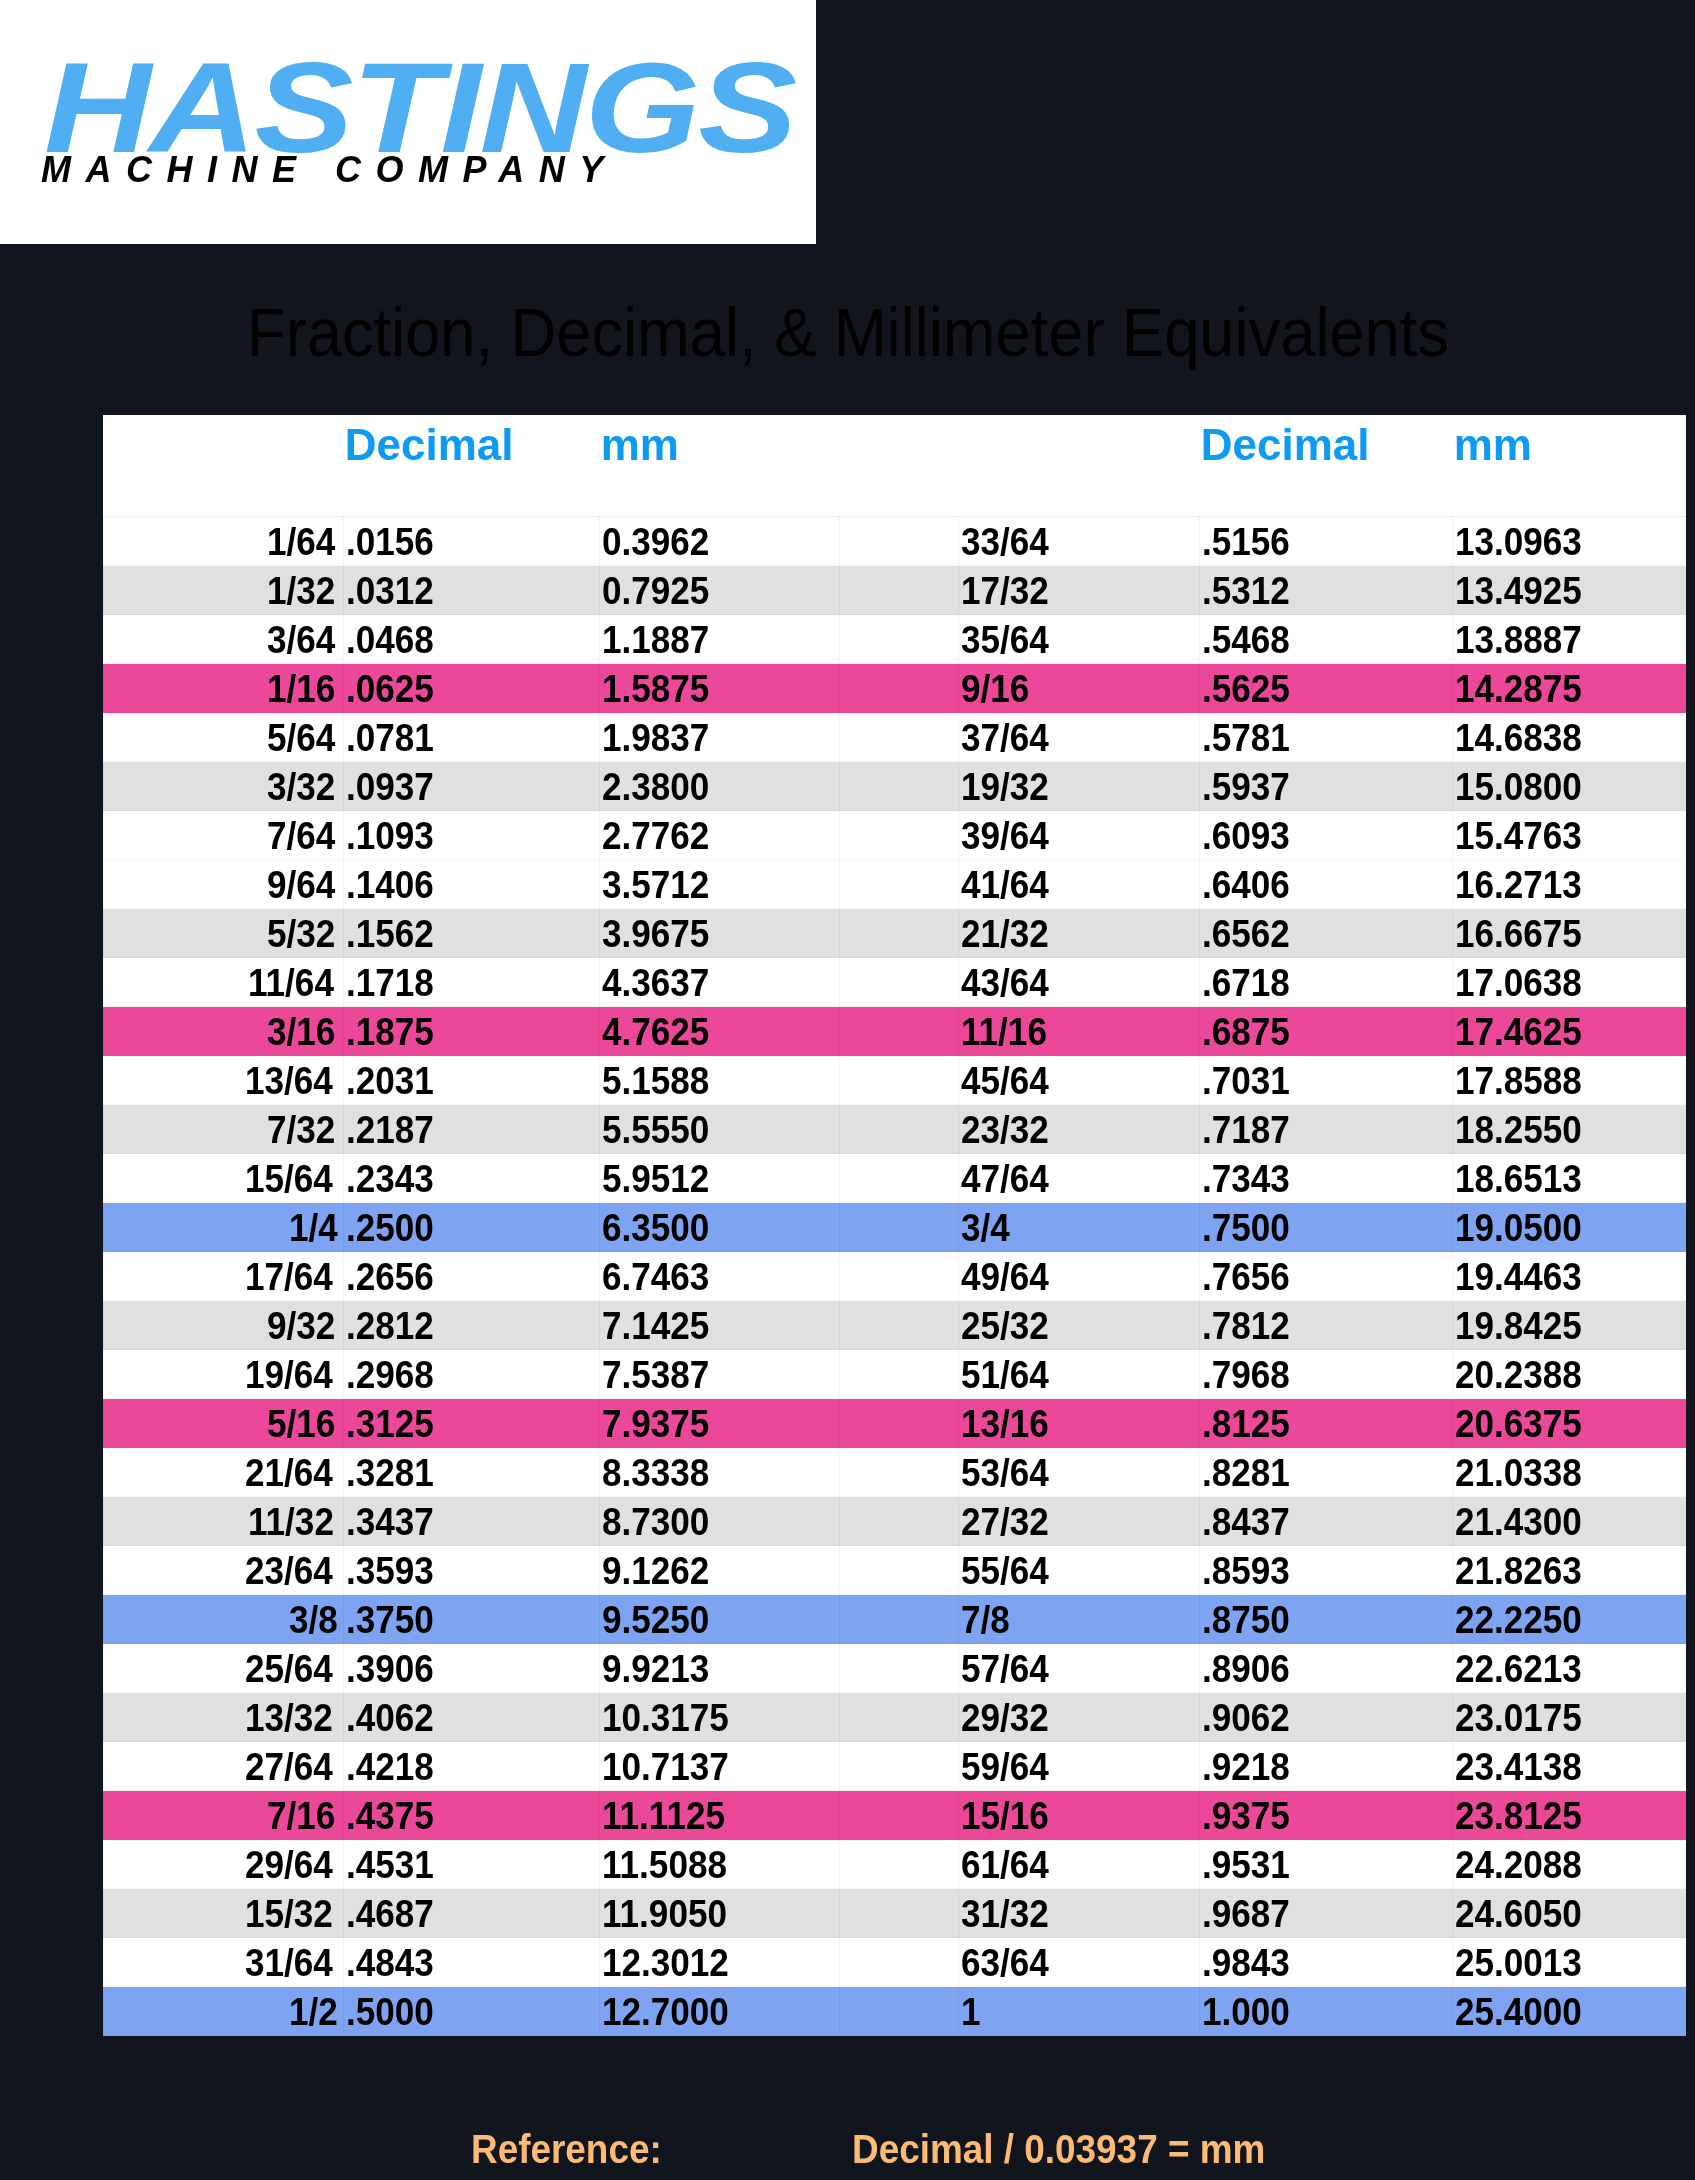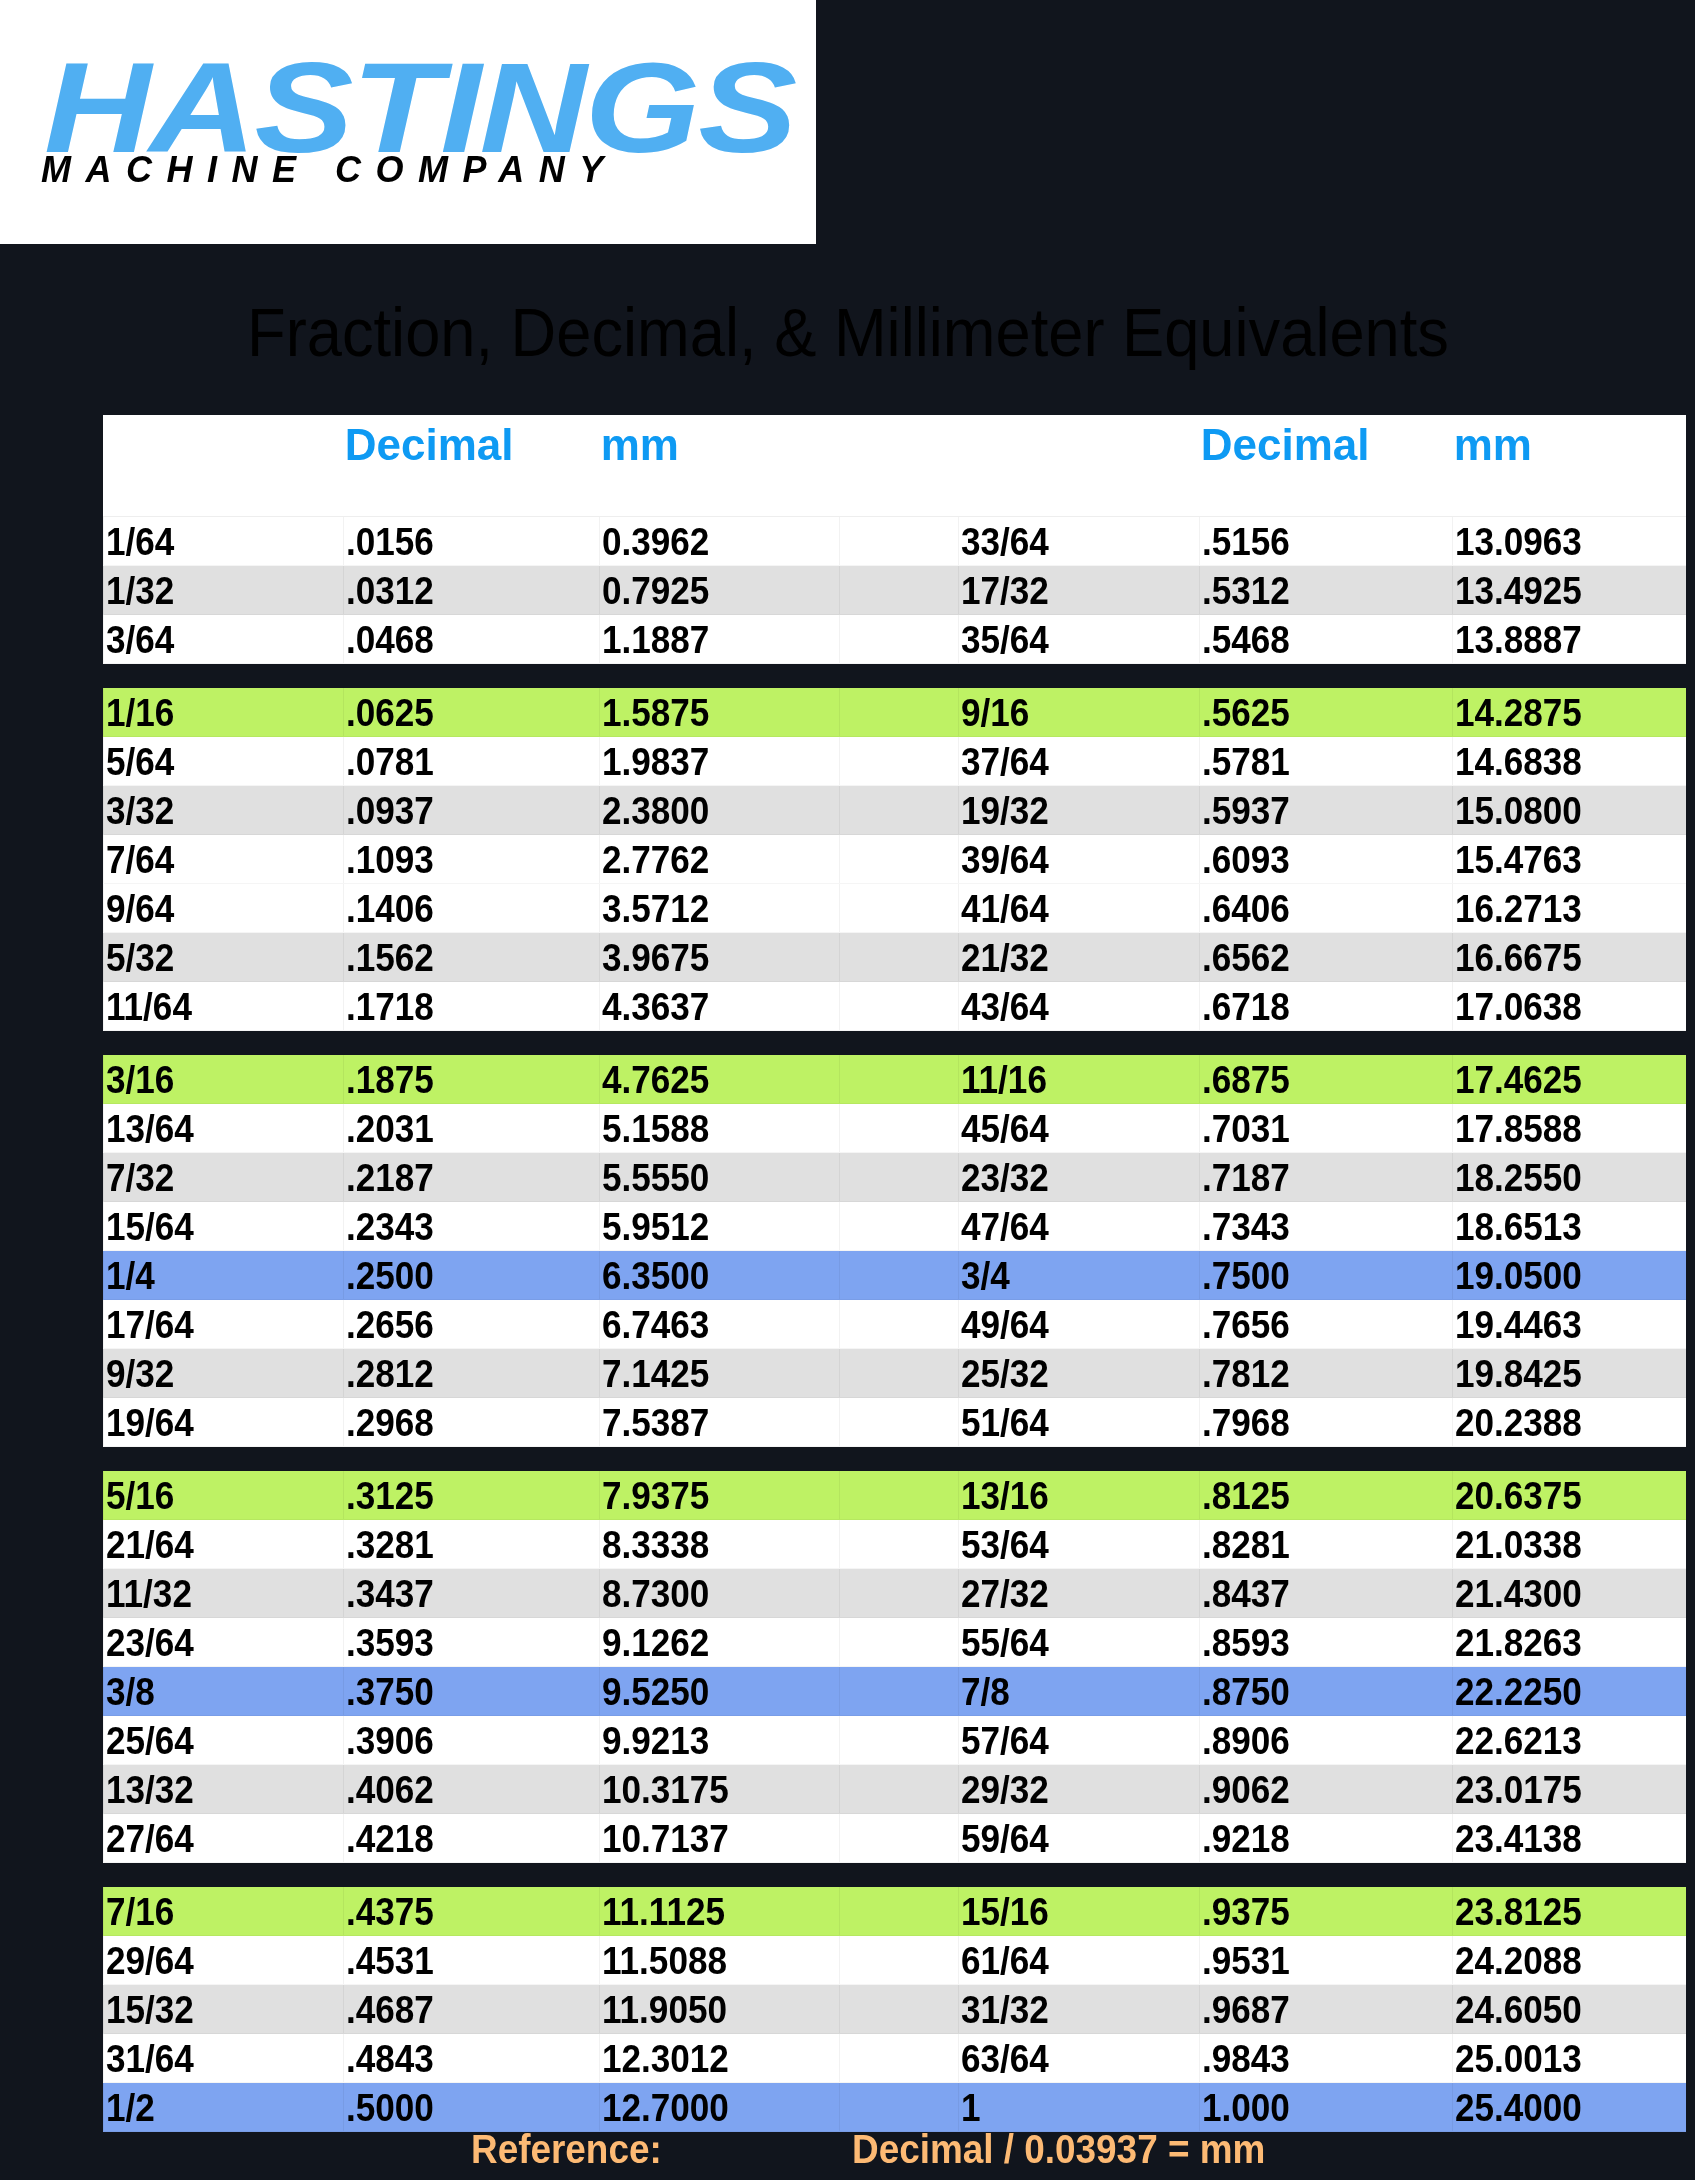--- a/index.html
+++ b/index.html
@@ -48,30 +48,30 @@
     white-space:nowrap;
     border-left:0.9px solid rgba(0,0,0,0.05);
     transform-origin:left center;
   }
   .cell span { display:inline-block; transform:scaleX(0.9); transform-origin:left center; }
   .head-cell {
     position:absolute; top:0; height:55px;
     color:#0e9af3; font-weight:bold; font-size:44px; line-height:60px;
     padding-left:1.7px; box-sizing:border-box;
   }
-  .c-f1 { left:0; width:240px; }
+  .c-f1 { left:0; width:240px;text-align:right; }
   .c-d1 { left:240px; width:256px; }
   .c-m1 { left:496px; width:240px; }
   .c-gap { left:736px; width:119px; }
   .c-f2 { left:855px; width:241px; }
   .c-d2 { left:1096px; width:253px; }
   .c-m2 { left:1349px; width:244px; }
   .bg-white { background:#ffffff; }
   .bg-light { background:#e0e0e0; }
-  .bg-mid { background:#bef264;margin-top:24px; }
+  .bg-mid { background:#ec4899; }
   .bg-blue { background:#7ea4f1; }
   .row.bg-white, .row.bg-light, .row.bg-mid, .row.bg-blue { border-bottom:0.9px solid rgba(0,0,0,0.04); box-sizing:border-box; }
   .footer {
     position:absolute; top:2119px; left:0; width:1550px; height:60px;
     color:#fdba74; font-weight:bold; font-size:41px; line-height:60px;
   }
   .ref-label { position:absolute; left:471px; }
   .ref-formula { position:absolute; left:852px; }
   .footer span { display:inline-block; transform:scaleX(0.9); transform-origin:left center; }
 </style>

